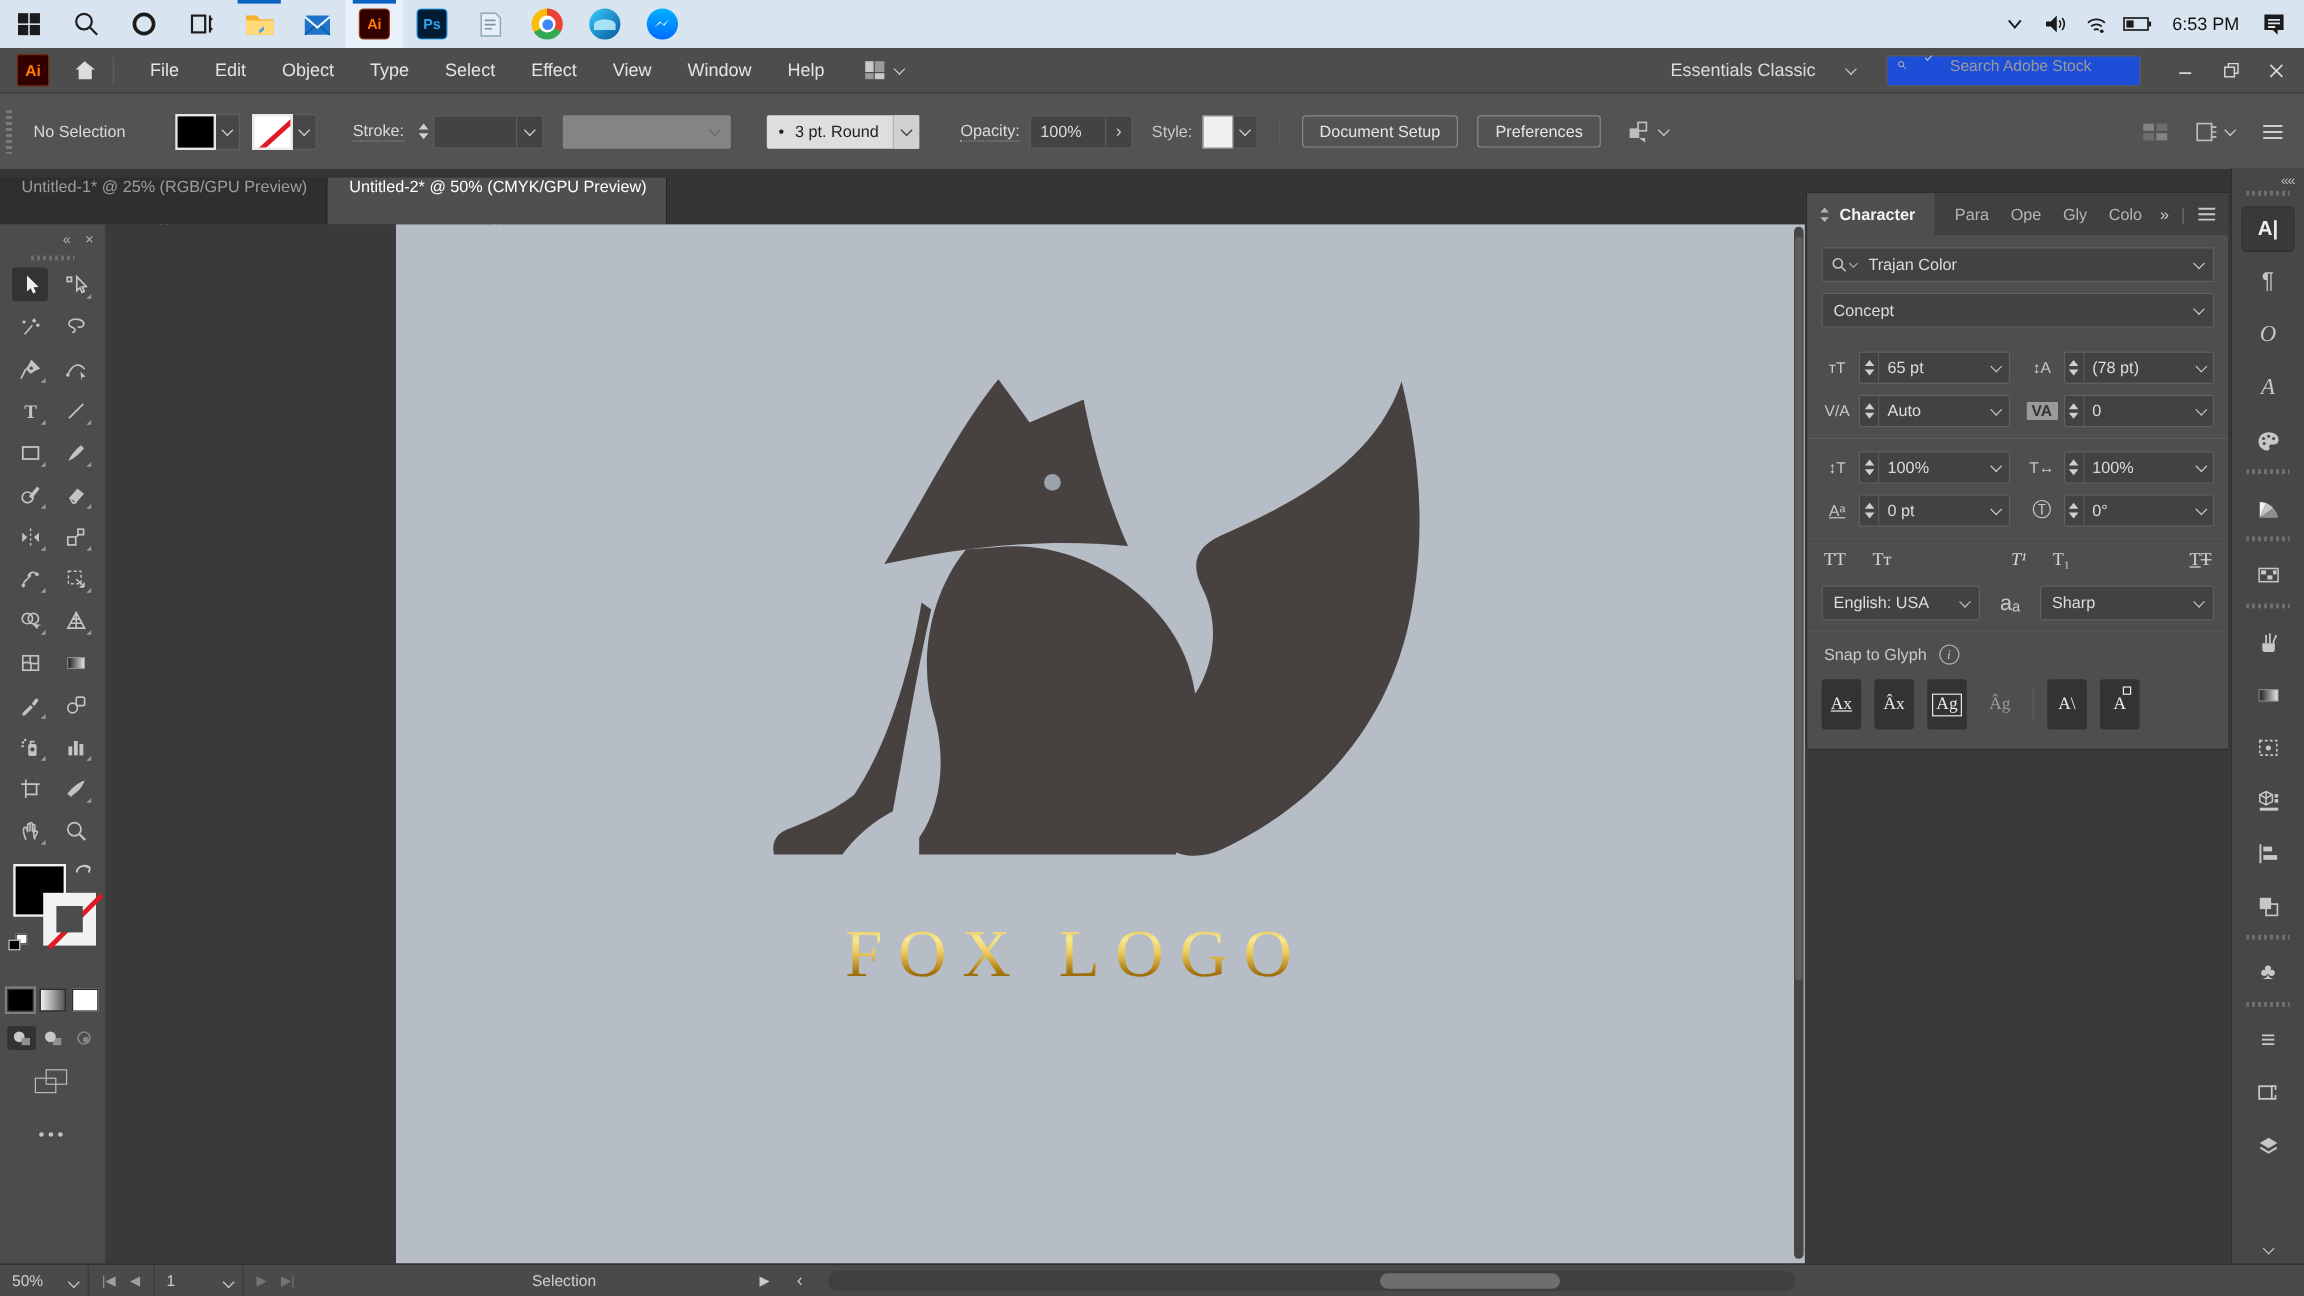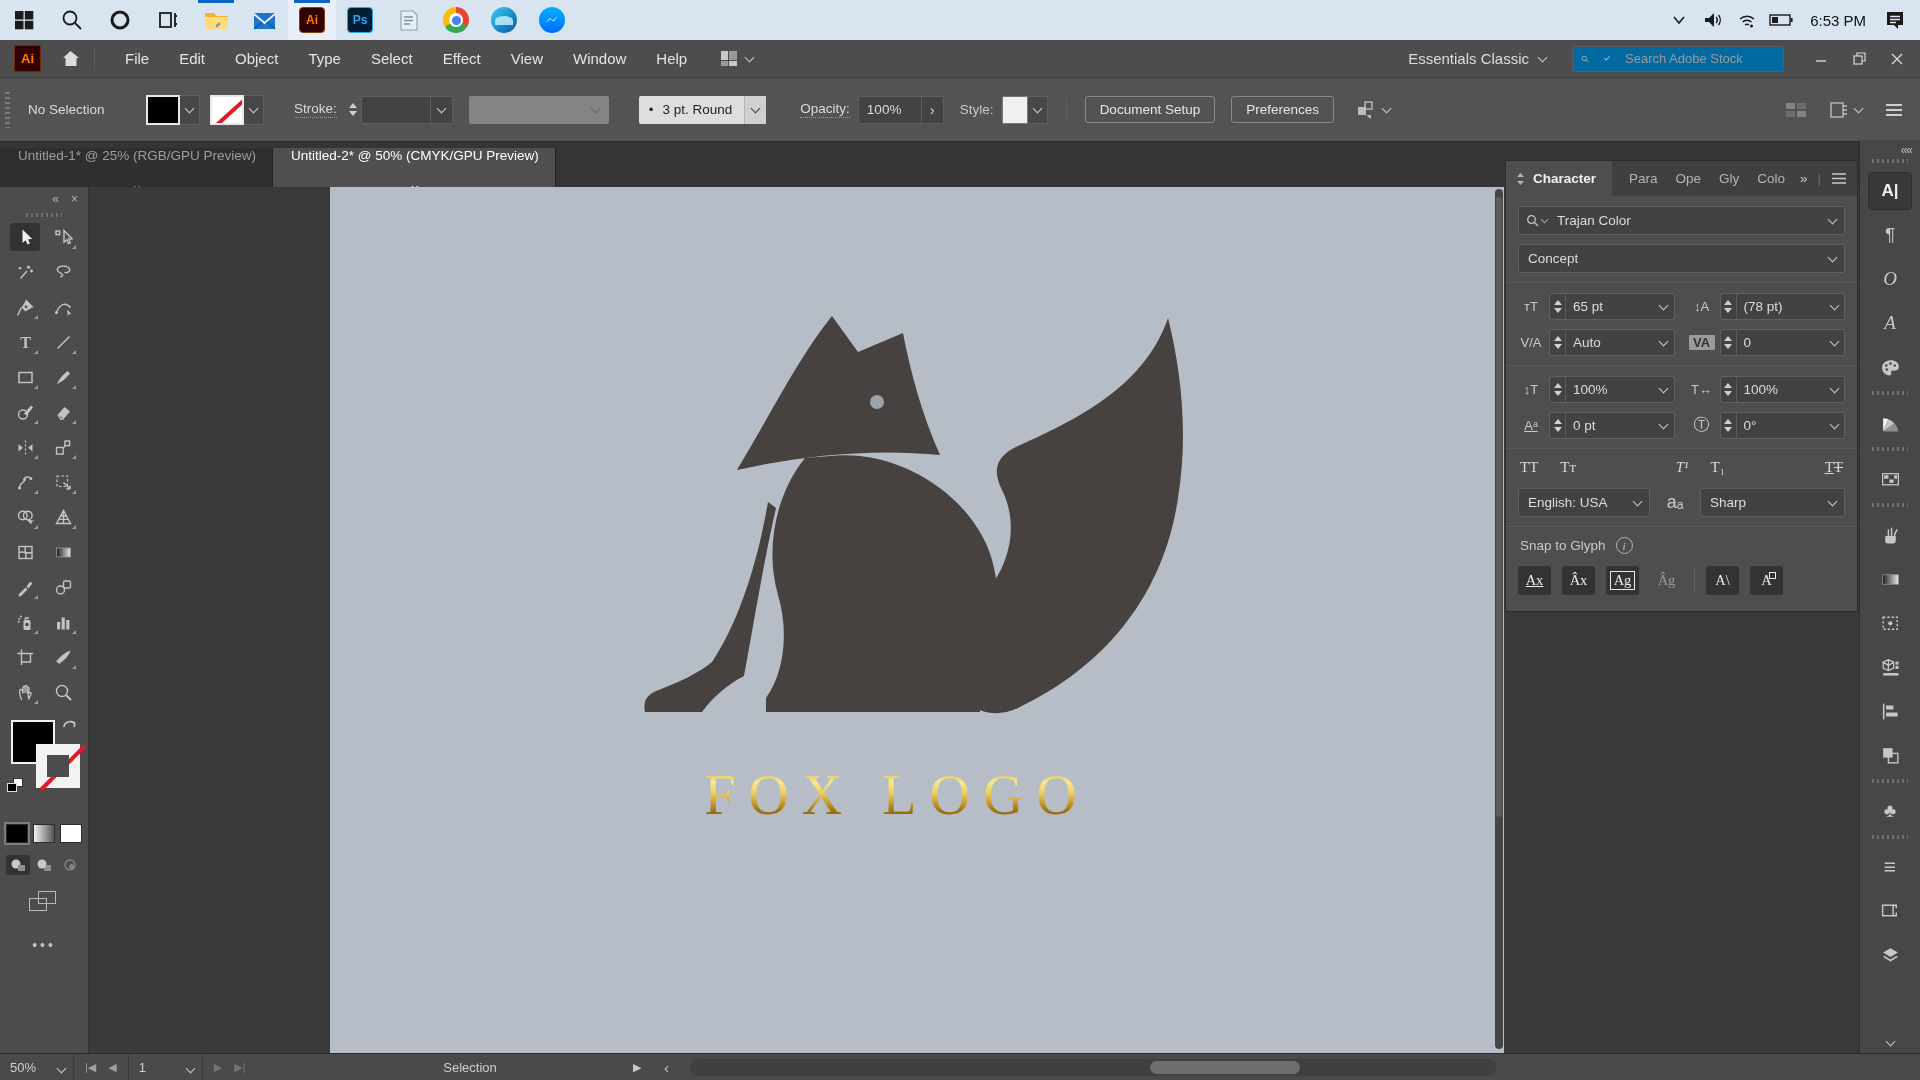--- a/index.html
+++ b/index.html
@@ -25,23 +25,23 @@
     display:flex; align-items:center; color:#e4e4e4; font-size:15px; border-bottom:1px solid #3c3c3c; }
   #ai-badge { width:27px; height:27px; margin-left:14px; background:#330000; border:1px solid #6b2b12;
     color:#ff7c00; font-weight:bold; font-size:13px; display:flex; align-items:center; justify-content:center; border-radius:2px; }
   #home-ico { margin-left:20px; color:#dcdcdc; }
   .vdiv { width:1px; height:22px; background:#5f5f5f; margin:0 14px; }
   #menu-items { display:flex; gap:30px; margin-left:16px; }
   #menu-items span { cursor:default; }
   #ws-switch { display:flex; align-items:center; gap:8px; margin-left:34px; }
   .minigrid { width:17px; height:15px; display:grid; grid-template-columns:7px 8px; grid-template-rows:9px 5px; gap:1px; }
   .minigrid i { background:#c9c9c9; } .minigrid i.dk{ background:#9a9a9a; }
-  #ws-name { margin-left:auto; display:flex; align-items:center; gap:10px; color:#dcdcdc; }
-  #stock-search { display:flex; align-items:center; gap:16px; width:212px; height:26px; margin:0 18px 0 26px;
-    background:#0369a1; border:1px solid #5c5c5c; border-radius:2px; padding:0 8px; }
+  #ws-name { margin-left:auto; display:flex; align-items:center; gap:26px; color:#dcdcdc; }
+  #stock-search { display:flex; align-items:flex-start; gap:16px; width:212px; height:26px; margin:0 18px 0 26px;
+    background:#1d4ed8; border:1px solid #5c5c5c; border-radius:2px; padding:0 8px; }
   #stock-search input { background:transparent; border:none; outline:none; color:#cfcfcf; font-size:13px; width:150px; }
   #stock-search input::placeholder { color:#9a9a9a; }
   #win-ctrl { display:flex; align-items:center; gap:0; margin-right:4px; }
   #win-ctrl .wc { width:38px; height:38px; display:flex; align-items:center; justify-content:center; color:#d8d8d8; font-size:14px; }
 
   
   #controlbar { position:absolute; left:0; top:78px; width:1920px; height:64px; background:#535353;
     display:flex; align-items:center; color:#dadada; font-size:13.5px; border-bottom:1px solid #2e2e2e; }
   .gripv { width:5px; height:36px; margin-left:5px;
     background:repeating-linear-gradient(180deg,#7b7b7b 0 2px,transparent 2px 5px); }
@@ -139,21 +139,21 @@
   .numbox .chvslot { width:20px; align-self:stretch; display:flex; align-items:center; justify-content:center; }
   .cpsep { height:1px; background:#3d3d3d; border-bottom:1px solid #5b5b5b; margin:8px -12px 10px -12px; }
   #fmt-row { display:flex; align-items:center; margin:2px 2px 12px 2px; color:#d7d7d7; font-size:15px; }
   #fmt-row .sp { flex:1; }
   .fmtbtn { font-family:"Liberation Serif", serif; }
   .fmtbtn.und { text-decoration:underline; }
   .fmtbtn.str { text-decoration:line-through; }
   #snap-label-row { display:flex; align-items:center; gap:10px; color:#c9c9c9; margin:2px 0 12px 2px; }
   .infoc { width:17px; height:17px; border:1.4px solid #b5b5b5; border-radius:50%; font-size:11px; display:flex; align-items:center; justify-content:center; color:#c9c9c9; font-style:italic; font-family:"Liberation Serif",serif; }
   #snap-row { display:flex; align-items:center; gap:11px; margin-bottom:4px; }
-  .snapbtn { width:33px; height:29px; display:flex; align-items:center; justify-content:center;
+  .snapbtn { width:33px; height:42px; display:flex; align-items:center; justify-content:center;
     background:#333333; border-radius:3px; color:#ececec; font-size:14.5px; font-family:"Liberation Serif",serif; }
   .snapbtn.dim { background:transparent; color:#9a9a9a; }
   .snapbtn.und span { text-decoration:underline; }
   .snapbtn.boxed span { border:1.6px solid #e8e8e8; padding:0 3px; }
   .snapbtn.ring { position:relative; }
   .snapbtn.ring::after { content:''; position:absolute; right:7px; top:6px; width:5px; height:5px; border:1.2px solid #ececec; }
   .snapdiv { width:1px; height:26px; background:#5f5f5f; }
 
   
   #dockstrip { position:absolute; left:1859px; top:-47px; width:61px; height:913px; background:#474747;

